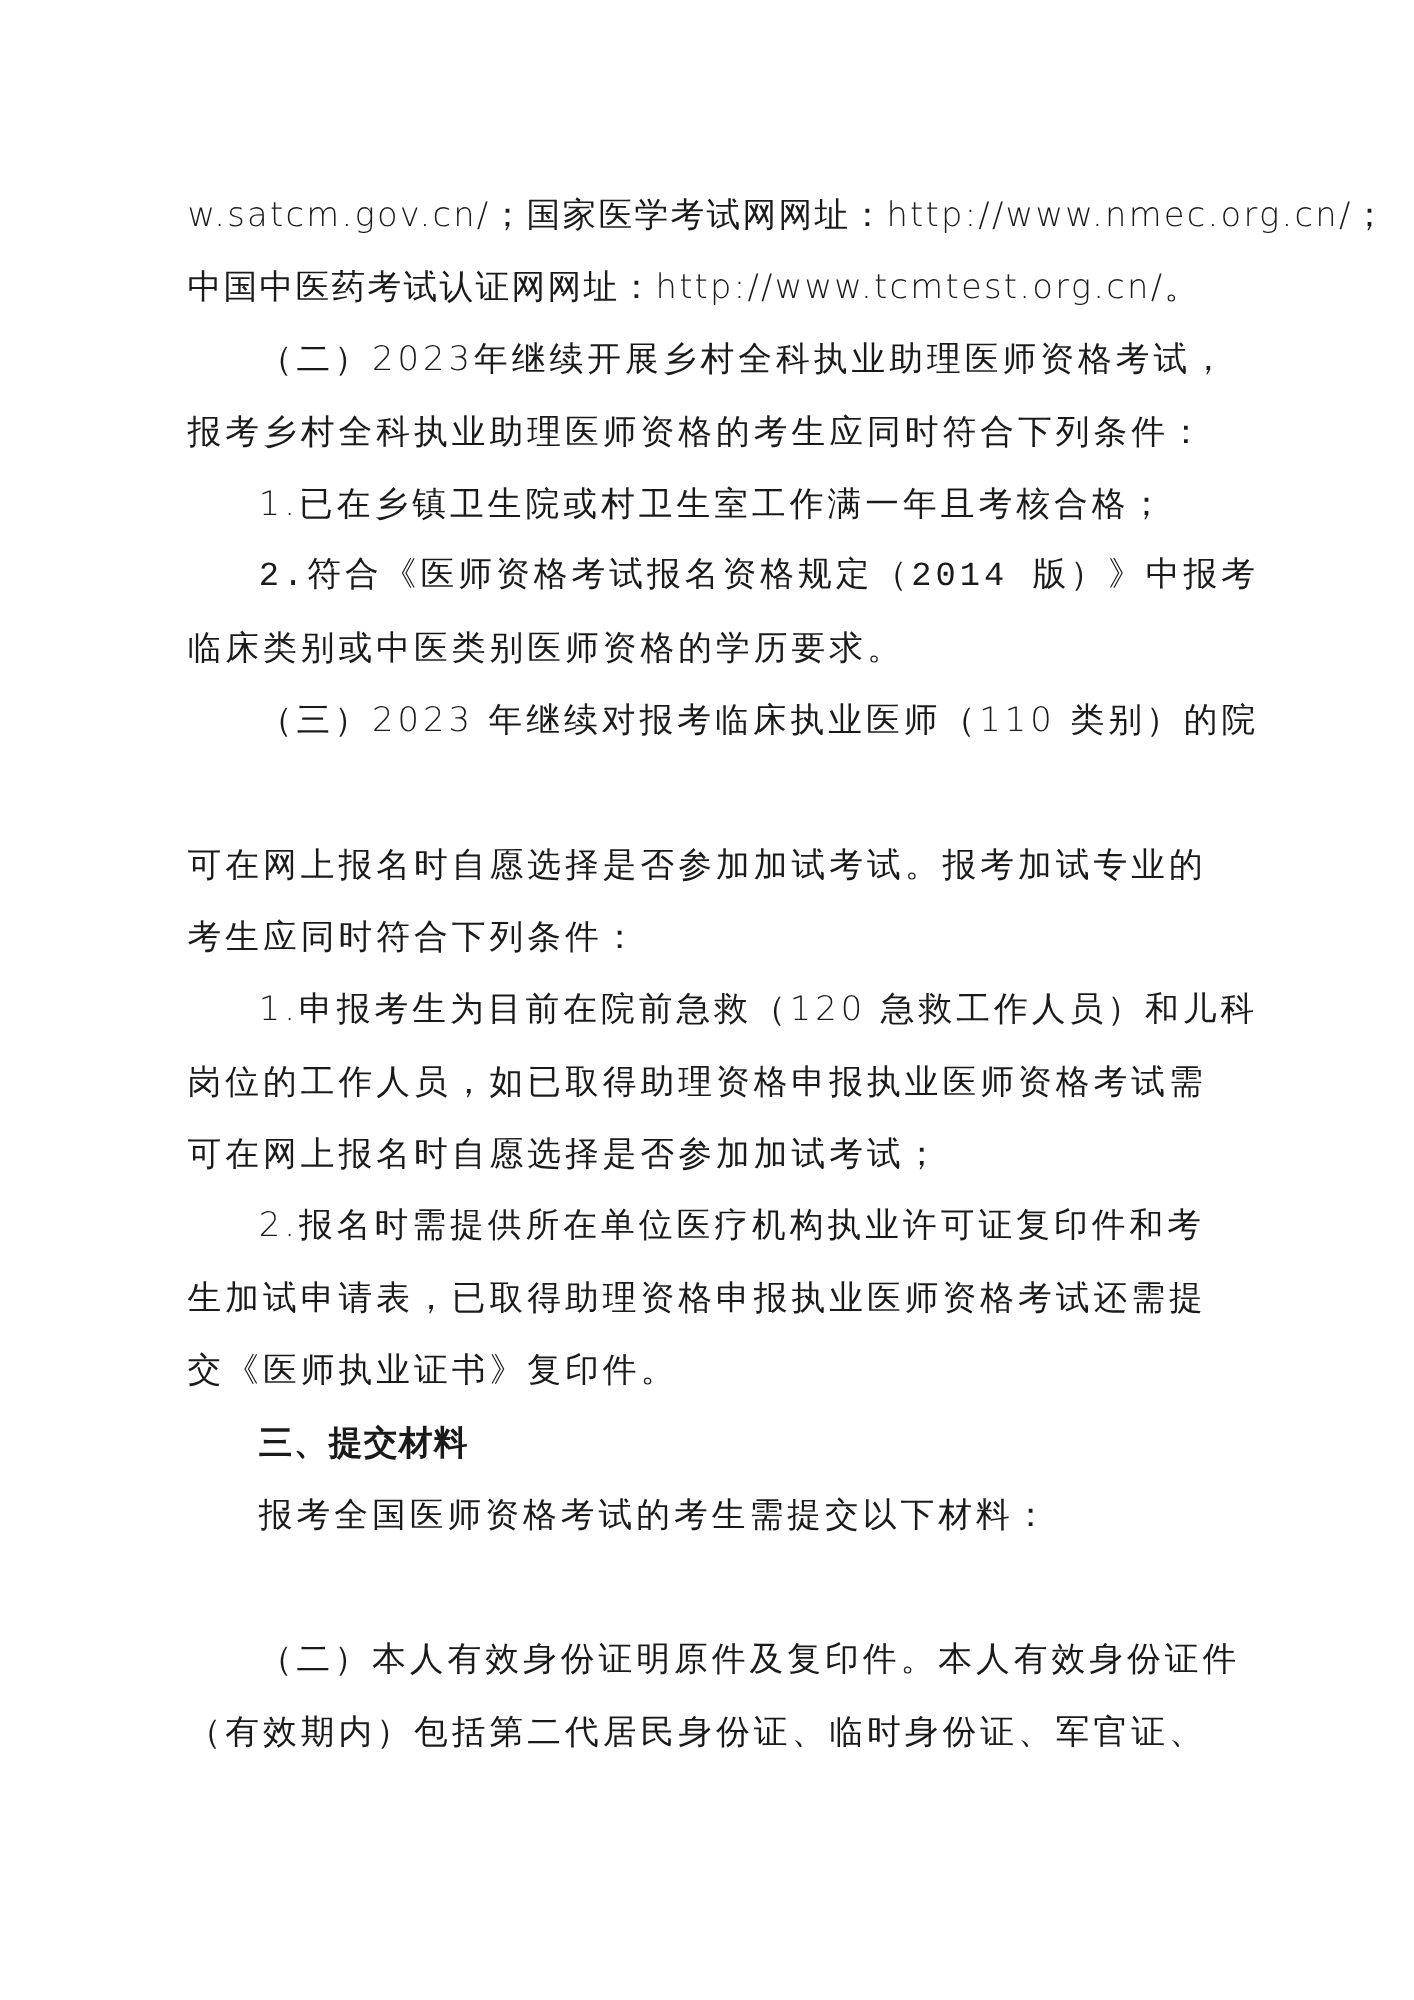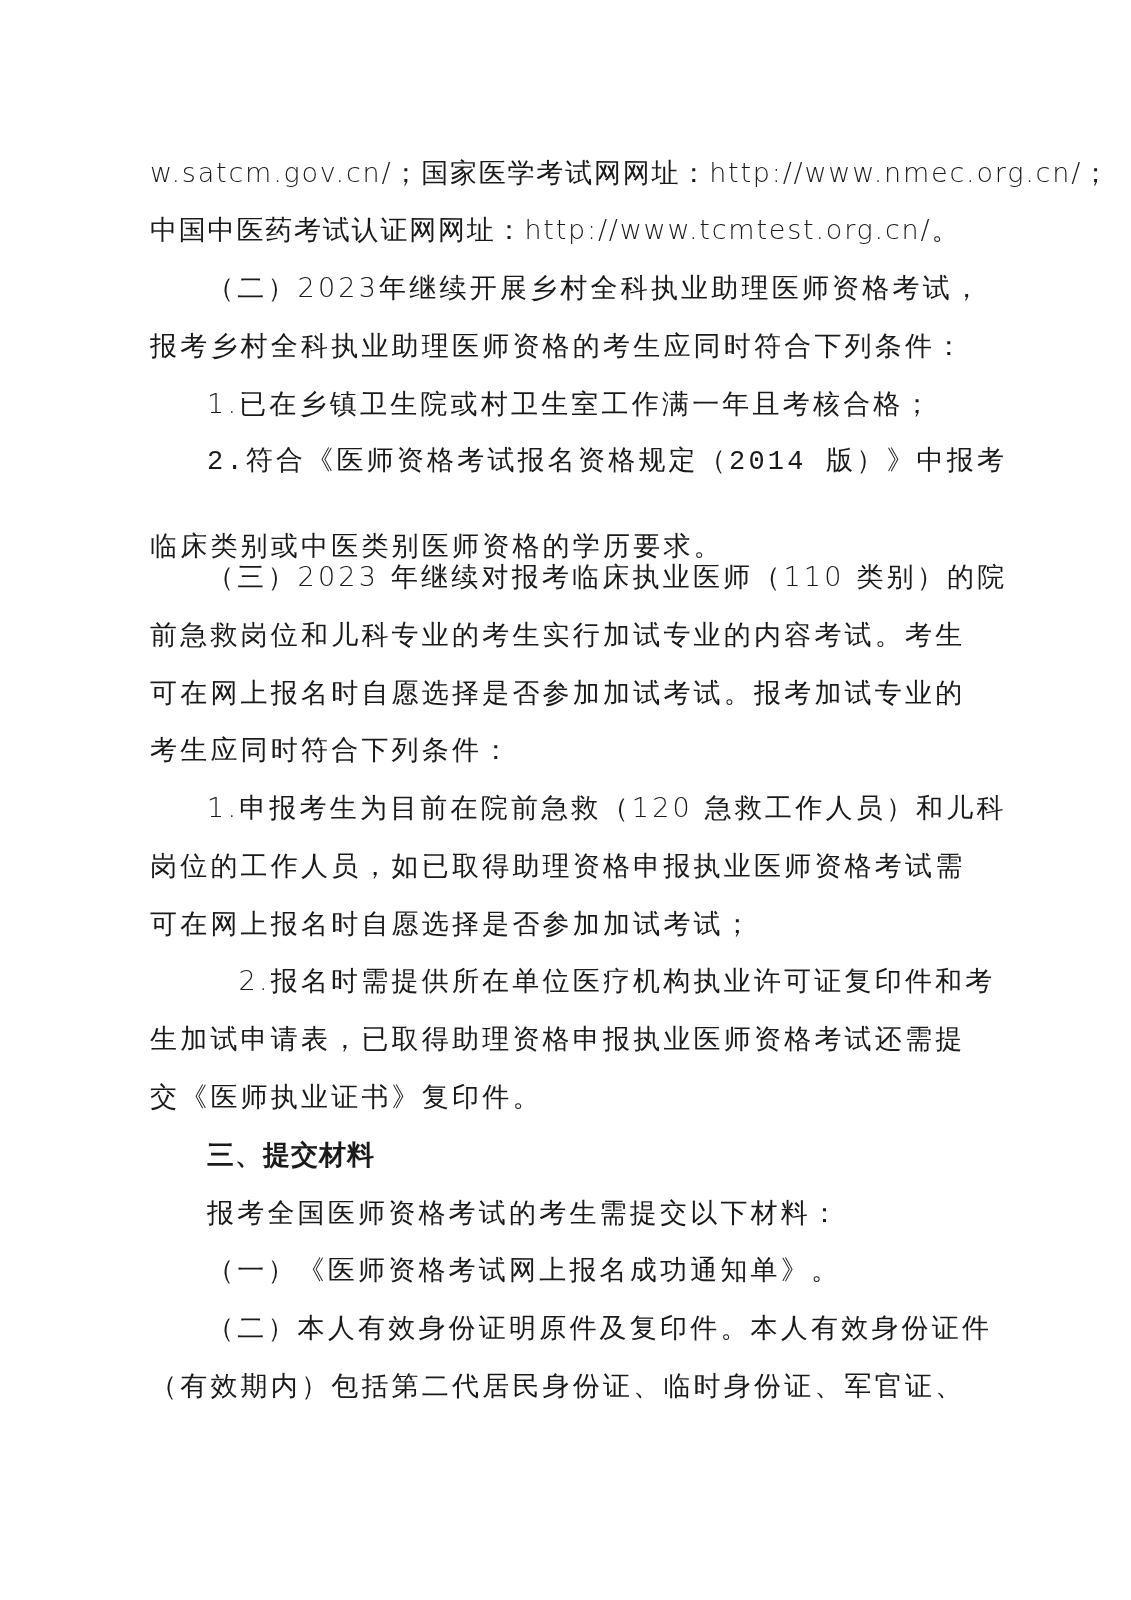--- a/index.html
+++ b/index.html
@@ -43,29 +43,27 @@
 </head>
 <body>
 
 <div class="page">
   <div class="line tight" style="top:155px;">w.satcm.gov.cn/；国家医学考试网网址：http://www.nmec.org.cn/；</div>
   <div class="line tight" style="top:212px;">中国中医药考试认证网网址：http://www.tcmtest.org.cn/。</div>
   <div class="line indent" style="top:270px;">（二）2023年继续开展乡村全科执业助理医师资格考试，</div>
   <div class="line" style="top:328px;">报考乡村全科执业助理医师资格的考生应同时符合下列条件：</div>
   <div class="line indent" style="top:386px;">1.已在乡镇卫生院或村卫生室工作满一年且考核合格；</div>
   <div class="line indent" style="top:444px;font-family:Liberation Mono, monospace;">2.符合《医师资格考试报名资格规定（2014 版）》中报考</div>
-  <div class="line" style="top:528px;">临床类别或中医类别医师资格的学历要求。</div>
+  <div class="line" style="top:501px;">临床类别或中医类别医师资格的学历要求。</div>
   <div class="line indent" style="top:559px;">（三）2023 年继续对报考临床执业医师（110 类别）的院</div>
-  <div class="line" style="top:617px;">前急救岗位和儿科专业的考生实行加试专业的内容考试。考生</div>
   <div class="line" style="top:675px;">可在网上报名时自愿选择是否参加加试考试。报考加试专业的</div>
   <div class="line" style="top:732px;">考生应同时符合下列条件：</div>
   <div class="line indent" style="top:790px;">1.申报考生为目前在院前急救（120 急救工作人员）和儿科</div>
   <div class="line" style="top:848px;">岗位的工作人员，如已取得助理资格申报执业医师资格考试需</div>
   <div class="line" style="top:906px;">可在网上报名时自愿选择是否参加加试考试；</div>
-  <div class="line indent" style="top:963px;text-align:center;">2.报名时需提供所在单位医疗机构执业许可证复印件和考</div>
+  <div class="line indent" style="top:963px;">2.报名时需提供所在单位医疗机构执业许可证复印件和考</div>
   <div class="line" style="top:1021px;">生加试申请表，已取得助理资格申报执业医师资格考试还需提</div>
   <div class="line" style="top:1079px;">交《医师执业证书》复印件。</div>
   <div class="line indent heading" style="top:1137px;">三、提交材料</div>
   <div class="line indent" style="top:1195px;">报考全国医师资格考试的考生需提交以下材料：</div>
-  <div class="line indent" style="top:1252px;">（一）《医师资格考试网上报名成功通知单》。</div>
   <div class="line indent" style="top:1310px;">（二）本人有效身份证明原件及复印件。本人有效身份证件</div>
   <div class="line" style="top:1368px;">（有效期内）包括第二代居民身份证、临时身份证、军官证、</div>
 </div>
 
 </body></html>

